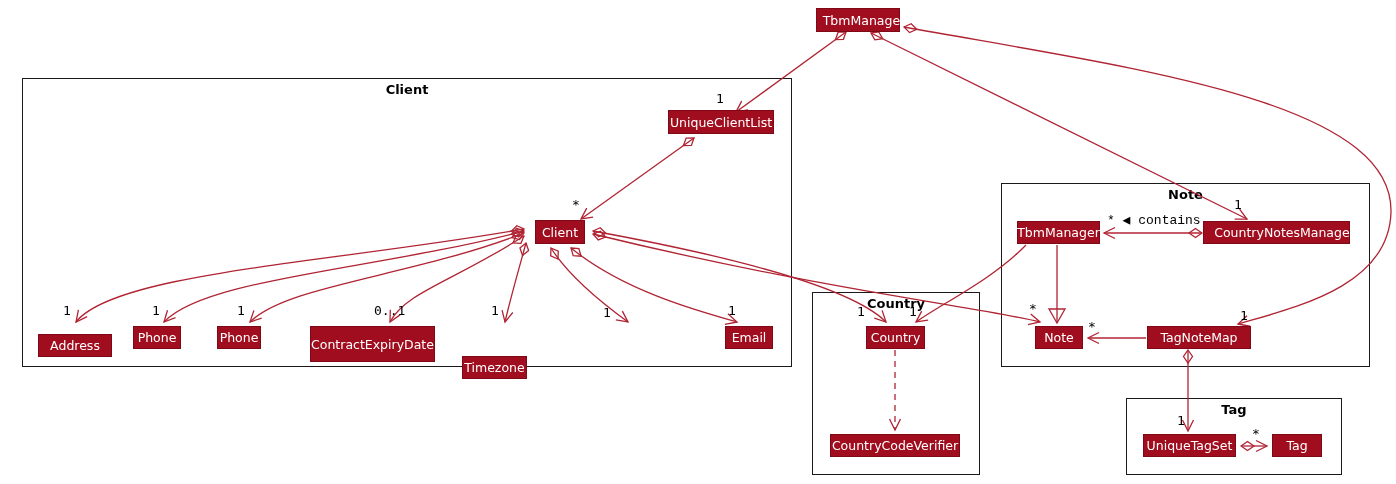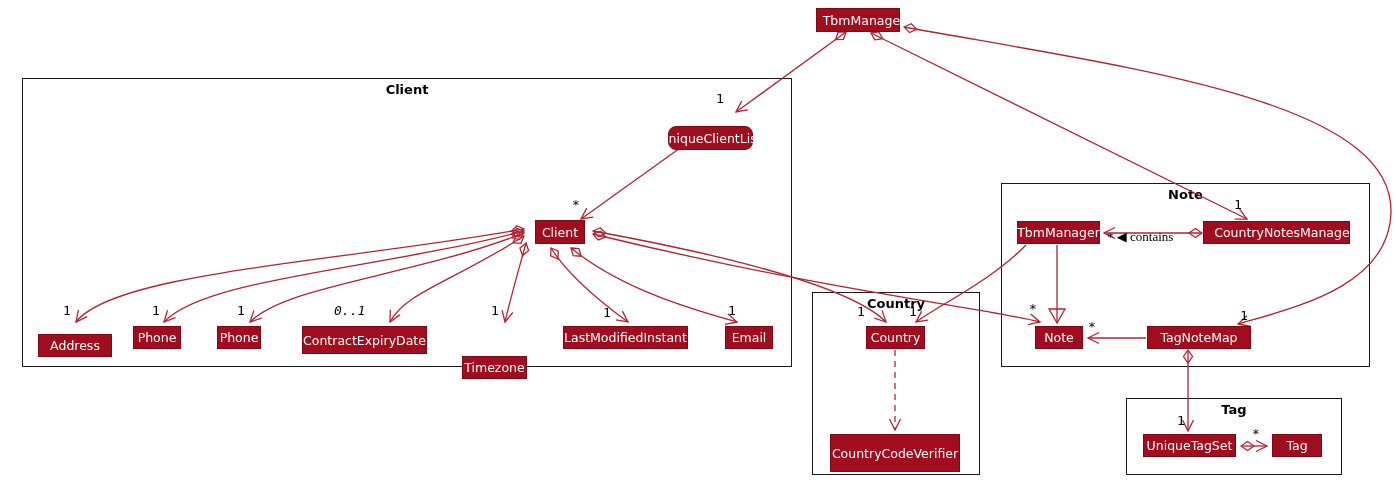--- a/index.html
+++ b/index.html
@@ -9,21 +9,21 @@
   .pkg{position:absolute;border:1.6px solid #1a1a1a;background:transparent;}
   .pkg-title{position:absolute;top:3px;left:50%;transform:translateX(-50%);
              font-weight:bold;font-size:13px;color:#000;white-space:nowrap;}
   
   .cls{position:absolute;background:#A00D1E;border:1px solid #7E0916;color:#ffffff;
        font-size:12.5px;display:flex;align-items:center;justify-content:center;
        white-space:nowrap;box-sizing:border-box;z-index:3;}
   
   .lbl{position:absolute;color:#000;font-size:13px;z-index:4;white-space:nowrap;
        font-family:"DejaVu Sans Mono", monospace;}
-  .lbl.sans{font-family:Liberation Serif, serif;margin-top:17px;}
+  .lbl.sans{font-family:Liberation Mono, monospace;}
   
   svg#edges{position:absolute;left:0;top:0;z-index:2;}
   svg#edges path{fill:none;stroke:#B02433;stroke-width:1.3px;}
   svg#edges path.dashed{stroke-dasharray:6 5;}
 </style>
 </head>
 <body>
 
 <div id="canvas">
 
@@ -68,44 +68,43 @@
     <path d="M1146,338 L1088,338" marker-end="url(#arrow)"></path>
     <path d="M1202,233 L1104,233" marker-start="url(#diamond)" marker-end="url(#arrow)"></path>
     <path d="M871,33 L1247,219" marker-start="url(#diamond)" marker-end="url(#arrow)"></path>
     <path d="M904,27 C1130,68 1393,100 1391,212 C1389,286 1297,307 1238,324" marker-start="url(#diamond)" marker-end="url(#arrow)"></path>
     <path d="M1188,350 L1188,431" marker-start="url(#diamond)" marker-end="url(#arrow)"></path>
     <path d="M1241,446 L1267,446" marker-start="url(#diamond)" marker-end="url(#arrow)"></path>
     <path class="dashed" d="M895,350 L895,430" marker-end="url(#arrow)"></path>
   </svg>
 
   <div class="cls" style="left:816px;top:8px;width:84px;height:24px;padding-left:12px;">TbmManager</div>
-  <div class="cls" style="left:668px;top:126px;width:85px;height:24px;border-radius:8px;">UniqueClientList</div>
+  <div class="cls" style="left:668px;top:110px;width:106px;height:24px;">UniqueClientList</div>
   <div class="cls" style="left:535px;top:220px;width:50px;height:24px;">Client</div>
   <div class="cls" style="left:38px;top:334px;width:74px;height:23px;">Address</div>
   <div class="cls" style="left:133px;top:326px;width:48px;height:23px;">Phone</div>
   <div class="cls" style="left:217px;top:326px;width:44px;height:23px;">Phone</div>
-  <div class="cls" style="left:302px;top:326px;width:125px;height:28px;">ContractExpiryDate</div>
+  <div class="cls" style="left:310px;top:326px;width:125px;height:36px;">ContractExpiryDate</div>
   <div class="cls" style="left:462px;top:326px;width:65px;height:23px;margin-top:30px;">Timezone</div>
-  <div class="cls" style="left:563px;top:326px;width:125px;height:23px;">LastModifiedInstant</div>
   <div class="cls" style="left:725px;top:326px;width:48px;height:23px;">Email</div>
   <div class="cls" style="left:866px;top:326px;width:59px;height:23px;">Country</div>
-  <div class="cls" style="left:830px;top:434px;width:130px;height:38px;">CountryCodeVerifier</div>
+  <div class="cls" style="left:830px;top:434px;width:130px;height:23px;">CountryCodeVerifier</div>
   <div class="cls" style="left:1017px;top:221px;width:83px;height:23px;">TbmManager</div>
   <div class="cls" style="left:1203px;top:221px;width:147px;height:23px;padding-left:16px;">CountryNotesManager</div>
   <div class="cls" style="left:1035px;top:326px;width:48px;height:23px;">Note</div>
   <div class="cls" style="left:1147px;top:326px;width:104px;height:23px;">TagNoteMap</div>
   <div class="cls" style="left:1143px;top:434px;width:93px;height:23px;text-align:right;">UniqueTagSet</div>
   <div class="cls" style="left:1272px;top:434px;width:50px;height:23px;">Tag</div>
 
   <span class="lbl" style="left:716px;top:91px;">1</span>
   <span class="lbl" style="left:572px;top:197px;">*</span>
   <span class="lbl" style="left:63px;top:303px;">1</span>
   <span class="lbl" style="left:152px;top:303px;">1</span>
   <span class="lbl" style="left:237px;top:303px;">1</span>
-  <span class="lbl" style="left:334px;top:303px;font-style:italic;">0..1</span>
+  <span class="lbl" style="left:374px;top:303px;">0..1</span>
   <span class="lbl" style="left:491px;top:303px;">1</span>
   <span class="lbl" style="left:603px;top:305px;">1</span>
   <span class="lbl" style="left:728px;top:303px;">1</span>
   <span class="lbl" style="left:857px;top:304px;">1</span>
   <span class="lbl" style="left:909px;top:304px;">1</span>
   <span class="lbl" style="left:1029px;top:301px;">*</span>
   <span class="lbl sans" style="left:1107px;top:212px;">* ◀ contains</span>
   <span class="lbl" style="left:1234px;top:197px;">1</span>
   <span class="lbl" style="left:1240px;top:308px;">1</span>
   <span class="lbl" style="left:1088px;top:319px;">*</span>

